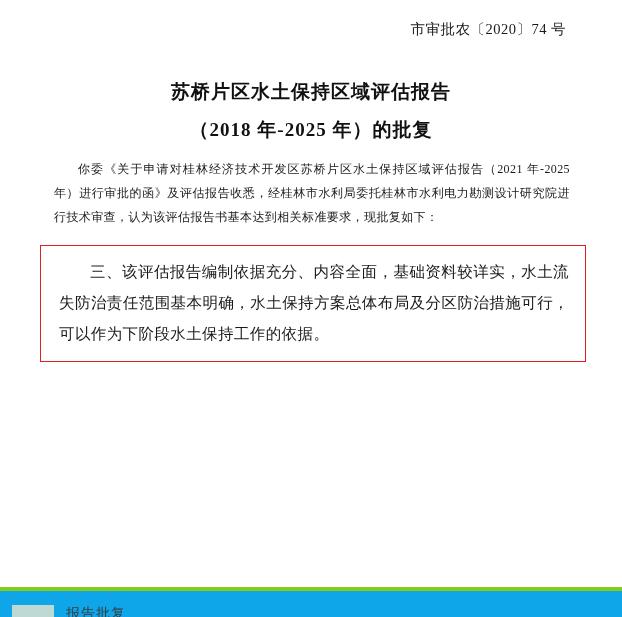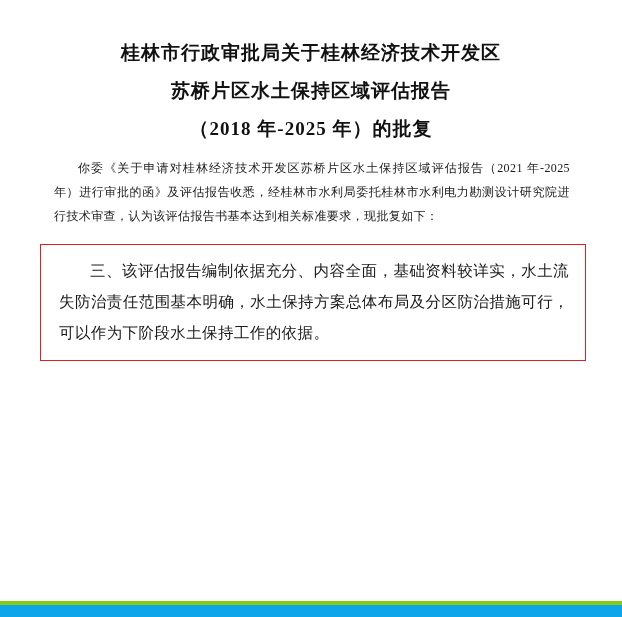--- a/index.html
+++ b/index.html
@@ -123,23 +123,23 @@
     color: #3a3a3a;
     letter-spacing: 1px;
   }
 </style>
 </head>
 <body>
 
 <div class="page">
 
 
+  <div class="doc-number">市审批农〔2020〕74 号</div>
 
   <div class="doc-title">
-    <div>桂林市行政审批局关于桂林经济技术开发区</div>
     <div>苏桥片区水土保持区域评估报告</div>
     <div>（2018 年-2025 年）的批复</div>
   </div>
 
 
   <div class="body-para">你委《关于申请对桂林经济技术开发区苏桥片区水土保持区域评估报告（2021 年-2025 年）进行审批的函》及评估报告收悉，经桂林市水利局委托桂林市水利电力勘测设计研究院进行技术审查，认为该评估报告书基本达到相关标准要求，现批复如下：</div>
 
   <div class="highlight-box">
     <p>三、该评估报告编制依据充分、内容全面，基础资料较详实，水土流失防治责任范围基本明确，水土保持方案总体布局及分区防治措施可行，可以作为下阶段水土保持工作的依据。</p>
   </div>

